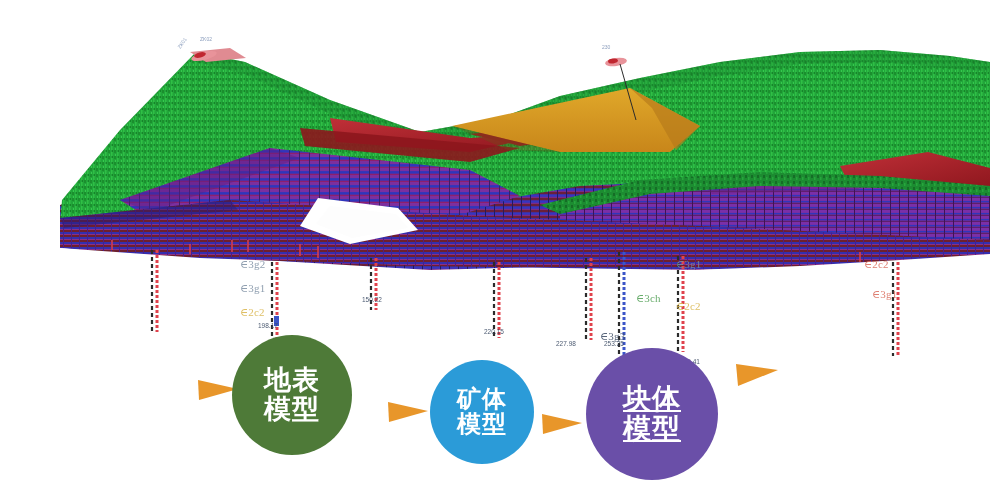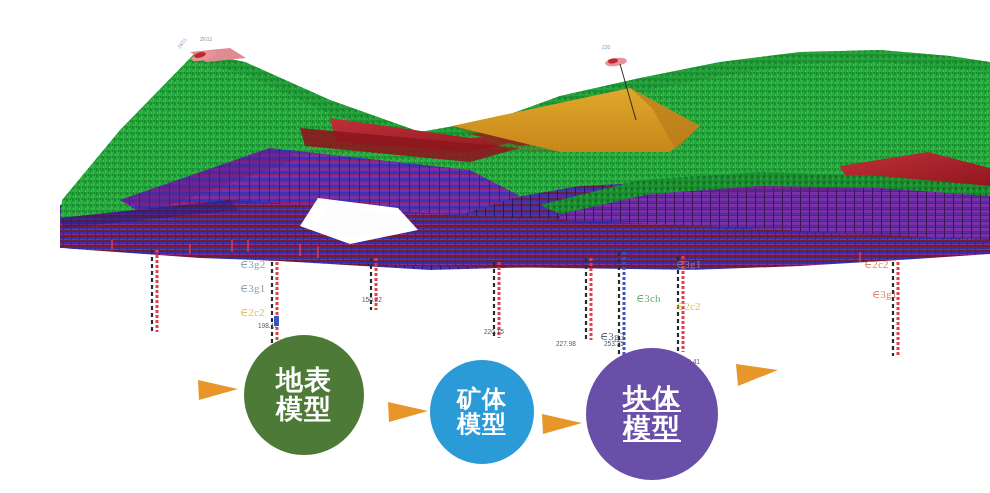--- a/index.html
+++ b/index.html
@@ -247,21 +247,21 @@
     <div class="collar-txt" style="left:602px;top:44px;">230</div>
   </div>
 
   <div id="flow">
 
 
     <svg class="arrow" style="left:196px;top:78px;" width="44" height="26" viewBox="0 0 44 26">
       <polygon points="2,2 42,11 3,22" fill="#e8962a"></polygon>
     </svg>
 
-    <div class="node" style="left: 244px; top: 35px; width: 120px; height: 120px; font-size: 27px; background: rgb(78, 122, 56); text-align: center;">
+    <div class="node" style="left: 232px; top: 35px; width: 120px; height: 120px; font-size: 27px; background: rgb(78, 122, 56); text-align: center;">
       <div>
         <span class="t">地表</span>
         <span class="t">模型</span>
       </div>
     </div>
 
     <svg class="arrow" style="left:386px;top:100px;" width="44" height="26" viewBox="0 0 44 26">
       <polygon points="2,2 42,11 3,22" fill="#e8962a"></polygon>
     </svg>
 

